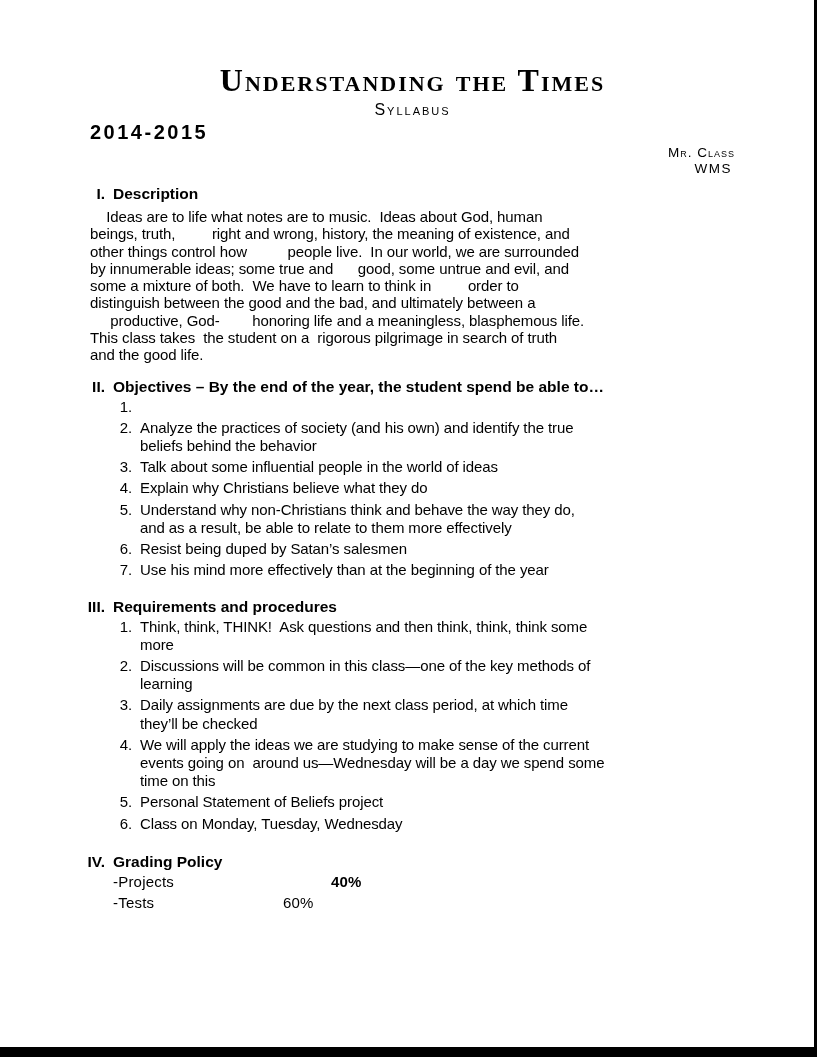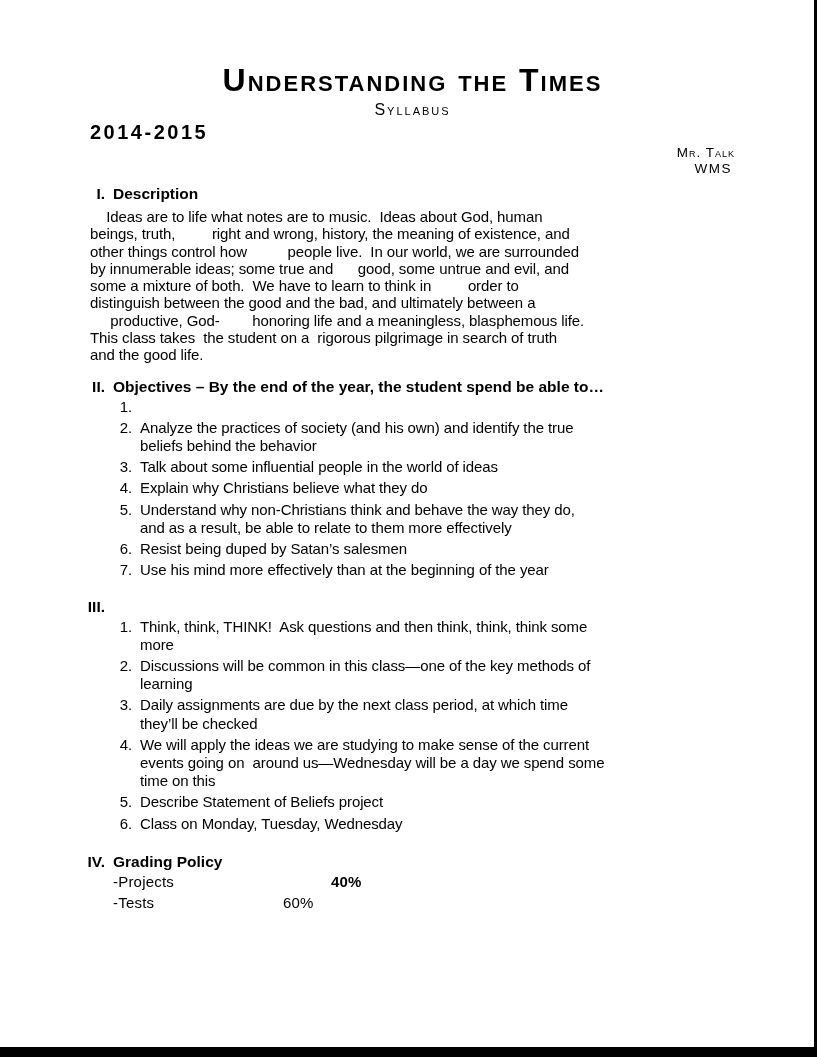--- a/index.html
+++ b/index.html
@@ -28,20 +28,21 @@
 
   
   .doc-title {
     margin-top: 64px;
     text-align: center;
     font-size: 32px; line-height: 33px;
     font-weight: bold;
     font-variant: small-caps;
     letter-spacing: 2px;
     white-space: nowrap;
+    font-family: Liberation Serif, serif;
   }
   .doc-subtitle {
     margin-top: 4px;
     text-align: center;
     font-size: 16px; line-height: 18px;
     font-weight: normal;
     font-variant: small-caps;
     letter-spacing: 2px;
   }
   .doc-year {
@@ -109,21 +110,21 @@
 <div class="page-edge-right"></div>
 <div class="page-edge-bottom"></div>
 
 <div class="content">
 
   <h1 class="doc-title">Understanding the Times</h1>
   <div class="doc-subtitle">Syllabus</div>
   <div class="doc-year">2014-2015</div>
 
   <div class="byline">
-    <div class="author">Mr. Talk</div>
+    <div class="author">Mr. Class</div>
     <div class="school">WMS</div>
   </div>
 
   <div class="sec-description">
     <div class="sec-head">
       <span class="sec-num">I.</span>
       <span class="sec-title">Description</span>
     </div>
     <div class="desc-body">    Ideas are to life what notes are to music.  Ideas about God, human
 beings, truth,         right and wrong, history, the meaning of existence, and
@@ -170,20 +171,21 @@
       <li class="item">
         <span class="item-num">7.</span>
         <span class="item-text">Use his mind more effectively than at the beginning of the year</span>
       </li>
     </ul>
   </div>
 
   <div class="sec-requirements">
     <div class="sec-head">
       <span class="sec-num">III.</span>
+      <span class="sec-title">Requirements and procedures</span>
     </div>
     <ul class="item-list">
       <li class="item">
         <span class="item-num">1.</span>
         <span class="item-text">Think, think, THINK!  Ask questions and then think, think, think some
 more</span>
       </li>
       <li class="item">
         <span class="item-num">2.</span>
         <span class="item-text">Discussions will be common in this class—one of the key methods of
@@ -195,21 +197,21 @@
 they’ll be checked</span>
       </li>
       <li class="item">
         <span class="item-num">4.</span>
         <span class="item-text">We will apply the ideas we are studying to make sense of the current
 events going on  around us—Wednesday will be a day we spend some
 time on this</span>
       </li>
       <li class="item">
         <span class="item-num">5.</span>
-        <span class="item-text">Describe Statement of Beliefs project</span>
+        <span class="item-text">Personal Statement of Beliefs project</span>
       </li>
       <li class="item">
         <span class="item-num">6.</span>
         <span class="item-text">Class on Monday, Tuesday, Wednesday</span>
       </li>
     </ul>
   </div>
 
   <div class="sec-grading">
     <div class="sec-head">

